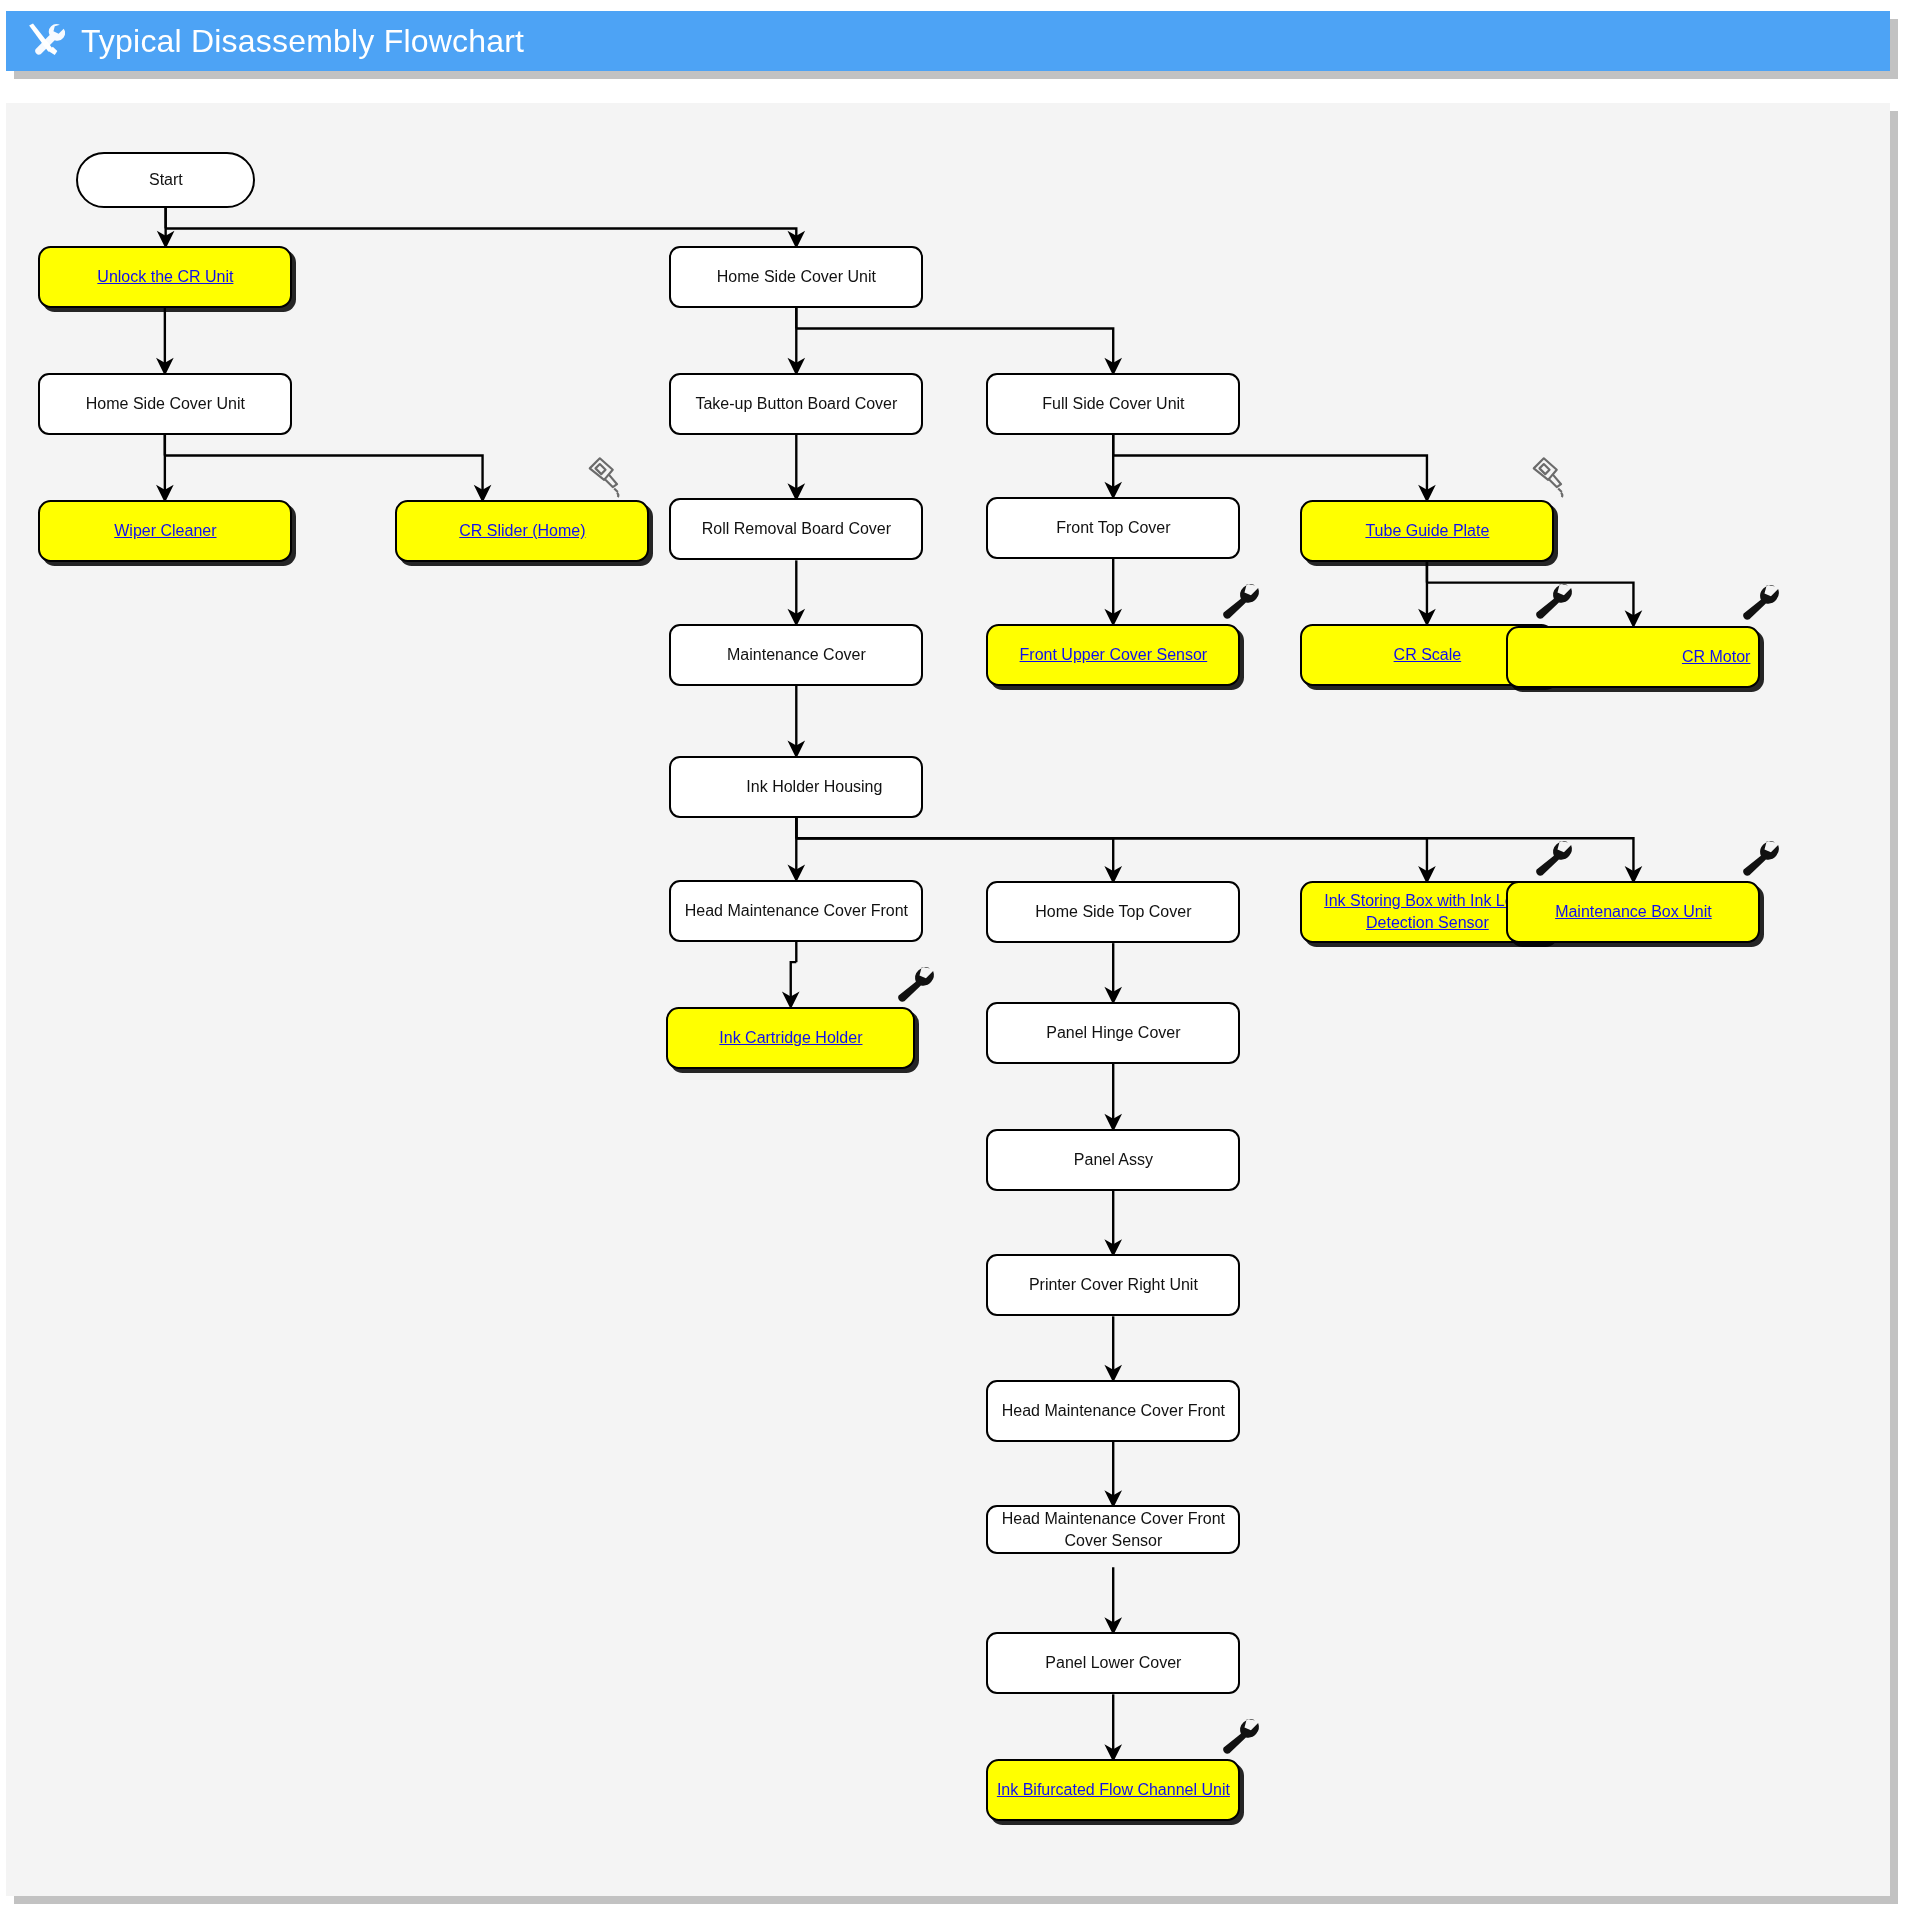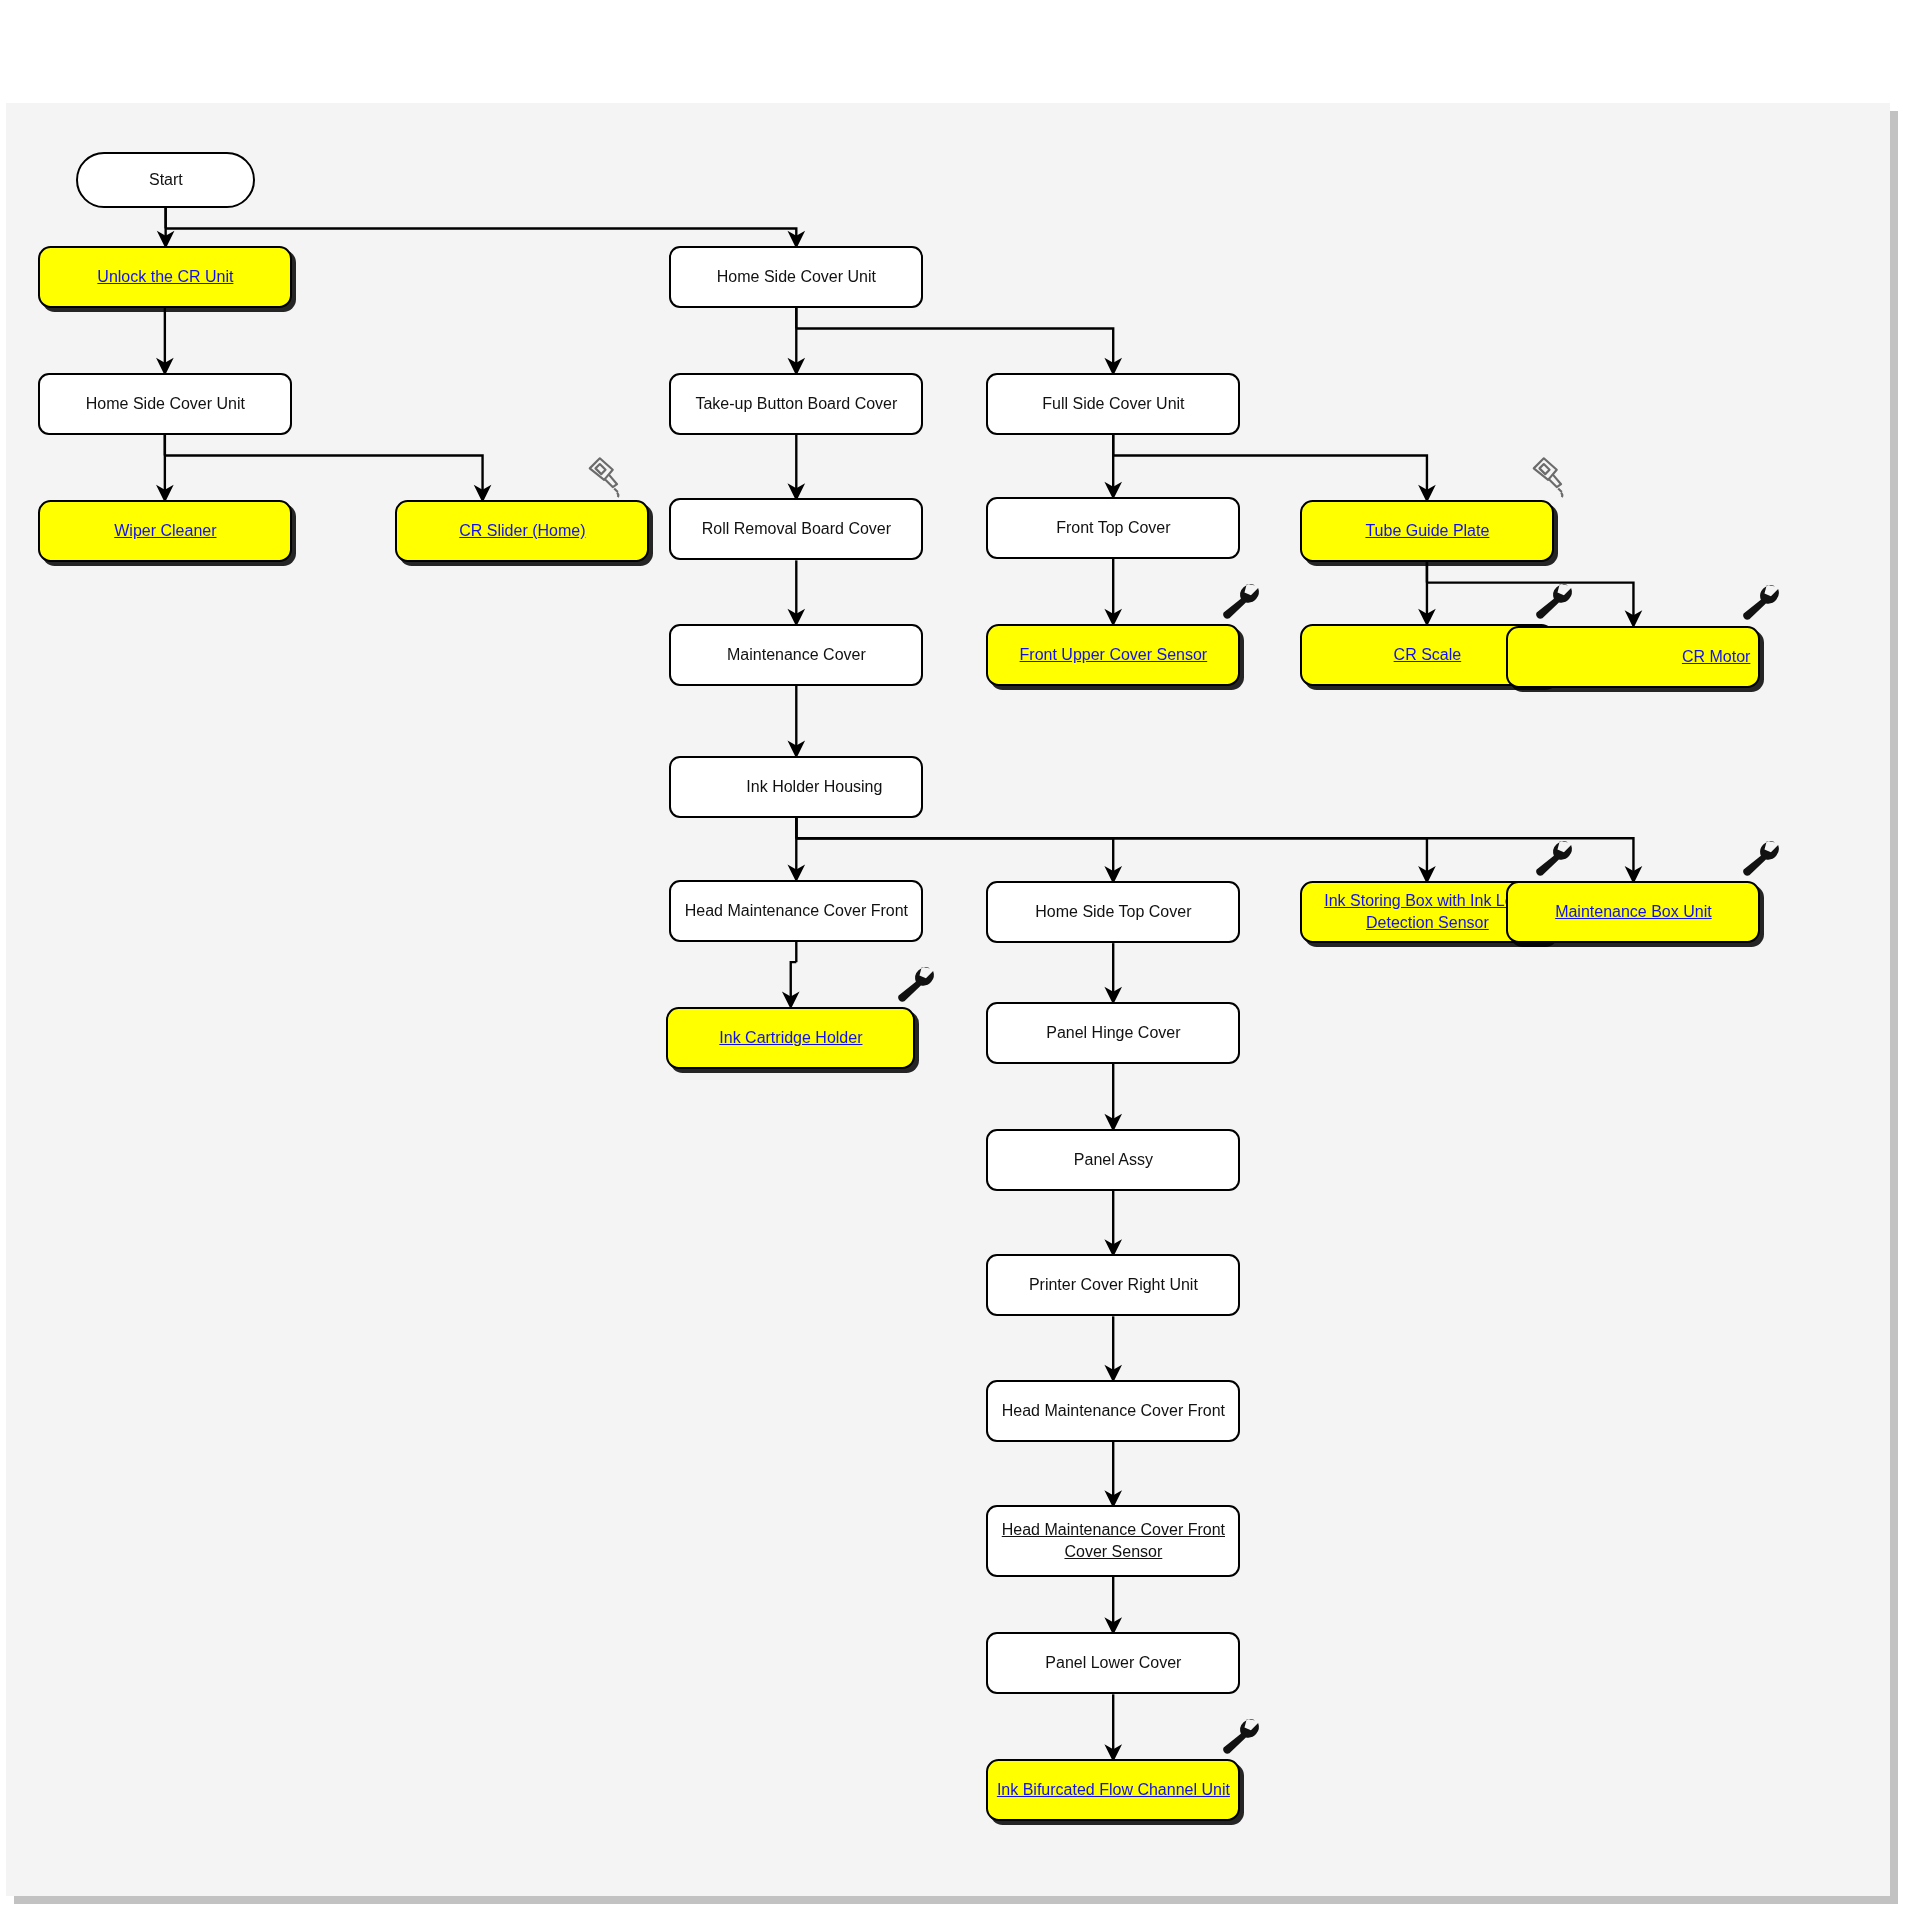--- a/index.html
+++ b/index.html
@@ -102,20 +102,32 @@
     width: 46px;
     height: 46px;
   }
   .tool-icon svg { display: block; width: 100%; height: 100%; }
 </style>
 </head>
 <body>
 
 <div id="page">
 
+  <div id="header-bar">
+    <span id="header-icon">
+      <svg viewBox="0 0 64 64" aria-hidden="true">
+        <g fill="#ffffff">
+          <path d="M8 7 L14 4 L44 42 L38 48 Z"></path>
+          <path d="M38 47 L45 40 L52 47 L48 53 Z"></path>
+          <path d="M56 6 a12 12 0 0 0 -16 16 L18 44 a6 6 0 0 0 8 8 L48 30 a12 12 0 0 0 14 -18 L54 20 L46 16 L48 8 Z" opacity="0.95"></path>
+        </g>
+      </svg>
+    </span>
+    <span id="header-title">Typical Disassembly Flowchart</span>
+  </div>
 
   <div id="content-panel">
     <svg id="flow-canvas" viewBox="0 0 2372 2258" preserveAspectRatio="none" aria-hidden="true">
       <defs>
         <marker id="arrowhead" markerWidth="9" markerHeight="9" refX="4.2" refY="4.5" orient="auto" markerUnits="strokeWidth">
           <path d="M0.5,0.8 L8,4.5 L0.5,8.2 L2.6,4.5 Z" fill="#000000"></path>
         </marker>
       </defs>
       <g id="edge-layer" stroke="#000000" stroke-width="3" fill="none">
           <path d="M201 132 L201 172" stroke="#000000" stroke-width="3" fill="none" marker-end="url(#arrowhead)"></path>
@@ -225,21 +237,21 @@
         </div>
         <div class="node process" style="left: 980px; top: 1026px; width: 254px; height: 62px;">
           <span class="node-label">Panel Assy</span>
         </div>
         <div class="node process" style="left: 980px; top: 1151px; width: 254px; height: 62px;">
           <span class="node-label">Printer Cover Right Unit</span>
         </div>
         <div class="node process" style="left: 980px; top: 1277px; width: 254px; height: 62px;">
           <span class="node-label">Head Maintenance Cover Front</span>
         </div>
-        <div class="node process" style="left: 980px; top: 1402px; width: 254px; height: 72px; text-decoration: underline;">
+        <div class="node process" style="left: 980px; top: 1402px; width: 254px; height: 49px;">
           <span class="node-label">Head Maintenance Cover Front Cover Sensor</span>
         </div>
         <div class="node process" style="left: 980px; top: 1529px; width: 254px; height: 62px;">
           <span class="node-label">Panel Lower Cover</span>
         </div>
         <div class="node linknode" style="left: 980px; top: 1656px; width: 254px; height: 62px;">
           <span class="node-link node-label">Ink Bifurcated Flow Channel Unit</span>
         </div>
       </div>
     <div id="icon-layer">

